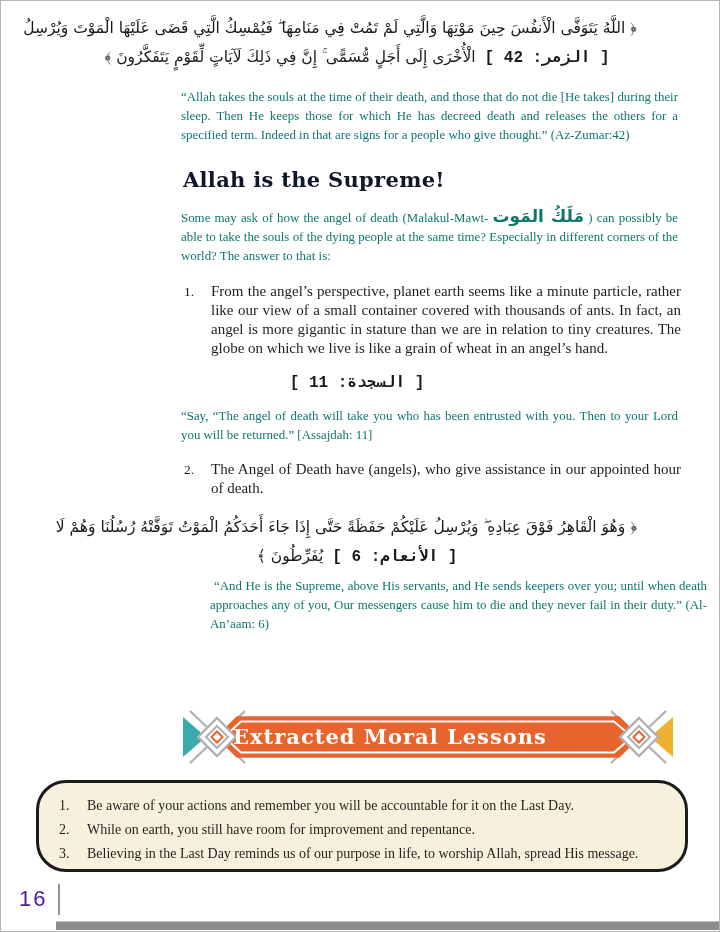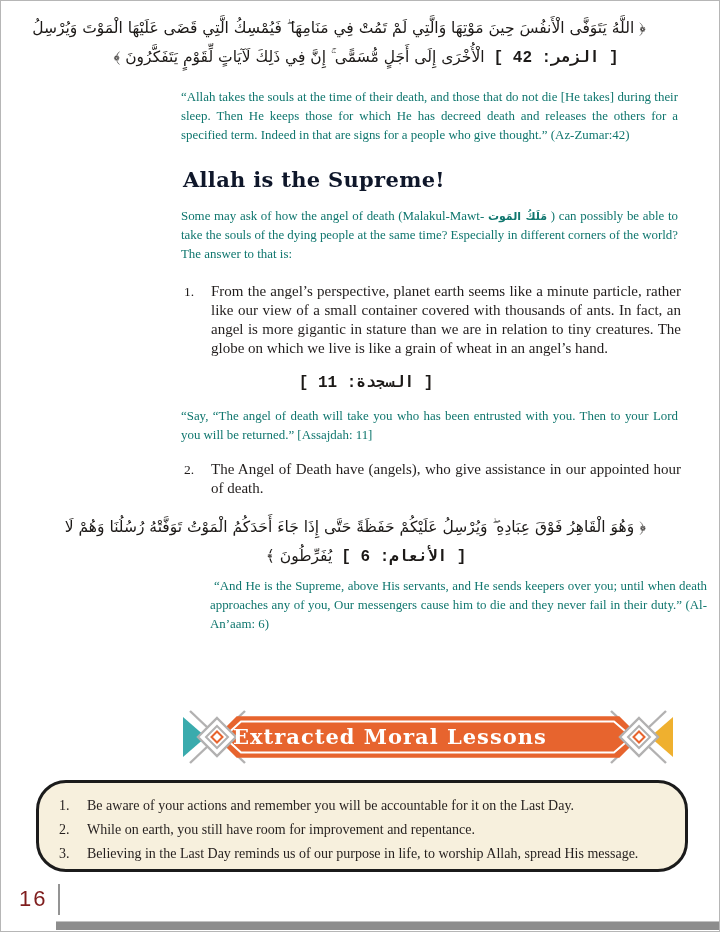--- a/index.html
+++ b/index.html
@@ -2,42 +2,42 @@
 <html><head>
 <meta charset="utf-8">
 <style>
   html,body{margin:0;padding:0;background:#e9e9e9;}
   .page{
     position:relative;width:718px;height:930px;margin:0 auto;
     background:#ffffff;border:1px solid #b6b6b6;overflow:hidden;
     font-family:"Liberation Serif", serif;color:#211d1c;
   }
   
-  .verse-block{position:absolute;left:85px;width:560px;text-align:center;}
+  .verse-block{position:absolute;left:76px;width:560px;text-align:center;}
   .ar-line{
     direction:rtl;unicode-bidi:isolate;white-space:nowrap;
     font-family:"DejaVu Sans", sans-serif;font-size:15.5px;line-height:29px;color:#1c1917;
   }
   .ar-row{display:flex;justify-content:center;align-items:baseline;gap:9px;white-space:nowrap;line-height:29px;}
   .ar-cite{
     direction:ltr;unicode-bidi:isolate;font-family:Liberation Mono, monospace;
     font-weight:bold;font-size:16px;color:#1c1917;
   }
   
   .body-txt{
     position:absolute;left:180px;width:497px;
     font-size:12.9px;line-height:19px;text-align:justify;color:#0f766e;
   }
   .quote-ind{text-indent:4px;}
   .heading{
     position:absolute;left:182px;top:166px;
     font-family:"DejaVu Serif", serif;font-weight:bold;font-size:21px;
     letter-spacing:.3px;color:#0f172a;
   }
-  .ar-inline{font-family:"DejaVu Sans", sans-serif;font-size:11px;font-weight:bold;}
+  .ar-inline{font-family:"DejaVu Sans", sans-serif;font-size:17px;font-weight:bold;}
   .point{position:absolute;left:183px;width:497px;display:flex;}
   .point .num{width:27px;flex:0 0 27px;font-size:13.5px;line-height:19px;}
   .point .txt{flex:1;font-size:15px;line-height:19px;text-align:justify;}
   
   .banner{position:absolute;left:180px;top:709px;width:494px;height:54px;}
   .banner svg{position:absolute;left:0;top:0;}
   .banner-label{
     position:absolute;left:52px;top:50%;transform:translateY(-54%);
     font-family:"DejaVu Serif", serif;font-weight:bold;font-size:21px;
     letter-spacing:1px;color:#ffffff;white-space:nowrap;
@@ -46,21 +46,21 @@
   .lessons-box{
     position:absolute;left:35px;top:779px;width:652px;height:92px;box-sizing:border-box;
     background:#f7f0dd;border:3px solid #1b1b1b;border-radius:30px;
     padding:11px 10px 0 20px;
   }
   .lesson{display:flex;font-size:14px;line-height:24px;color:#241f1e;white-space:nowrap;}
   .lesson .num{width:28px;flex:0 0 28px;}
   
   .page-num{
     position:absolute;left:18px;top:885px;
-    font-family:"Liberation Sans", sans-serif;font-size:22px;letter-spacing:2px;color:#7f1d1d;
+    font-family:"Liberation Sans", sans-serif;font-size:22px;letter-spacing:2px;color:#4c1d95;
   }
   .page-num-bar{position:absolute;left:57px;top:883px;width:2px;height:31px;background:#949494;}
   .edge-strip{position:absolute;left:55px;top:920px;width:663px;height:8px;background:#8d8d8d;border-top:1px solid #c2c2c2;}
 </style>
 </head>
 <body>
 
 <div class="page">
 
   <div class="verse-block" style="top:13px;">

